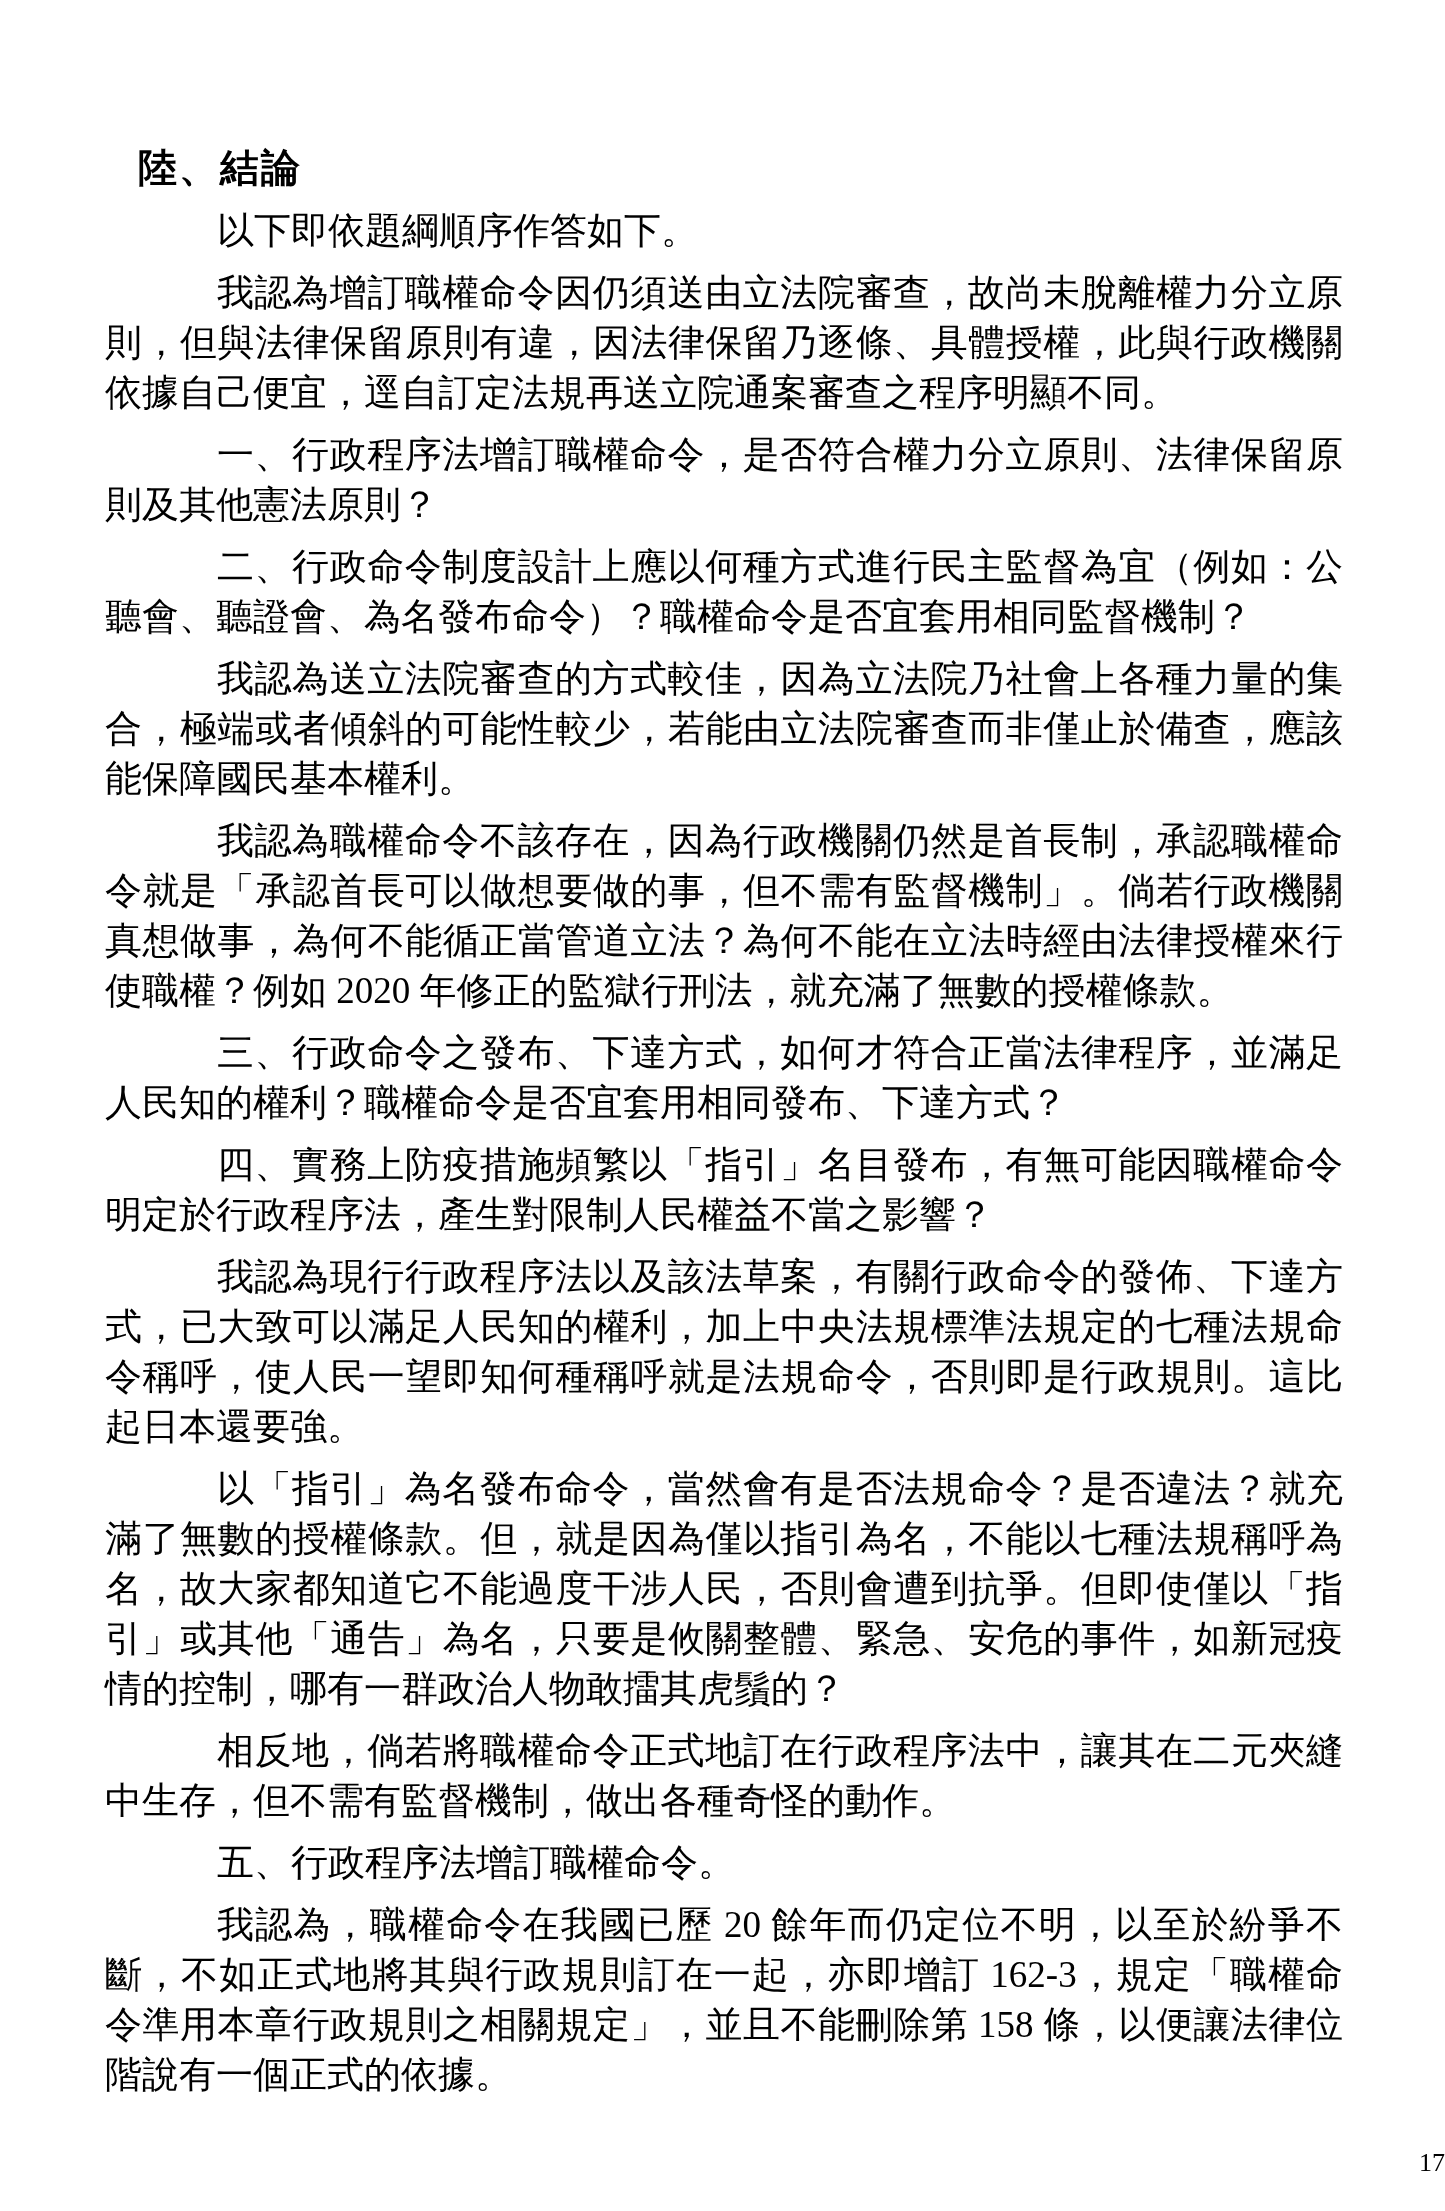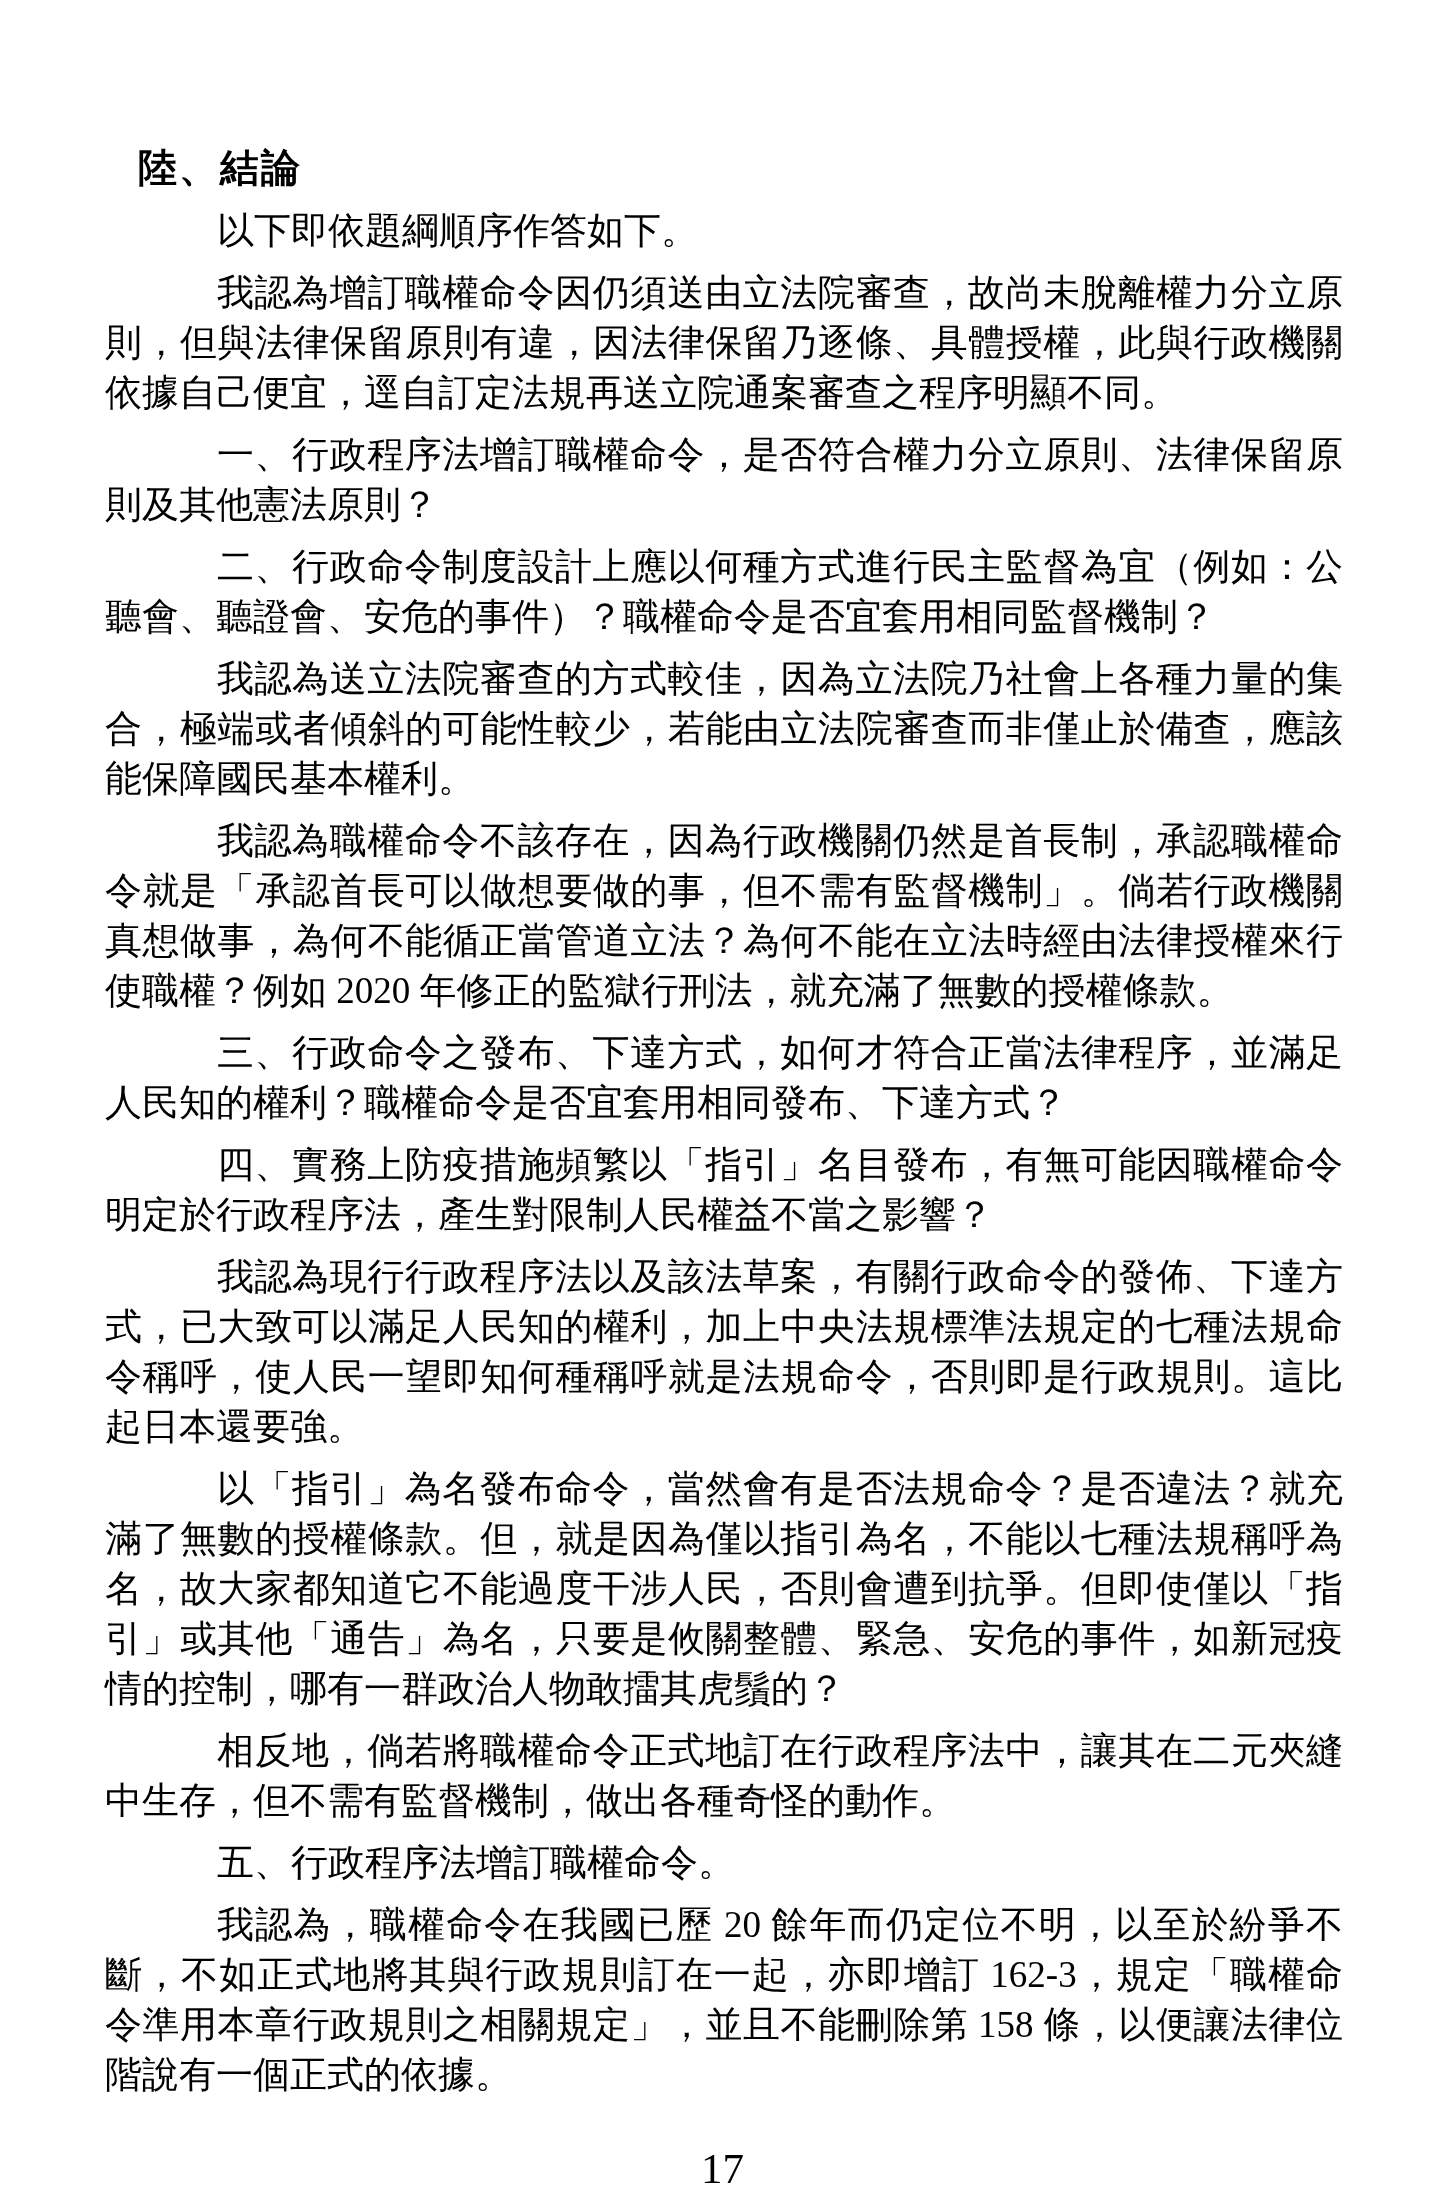--- a/index.html
+++ b/index.html
@@ -35,38 +35,38 @@
     font-size: 37px;
     line-height: 50px;
     text-align: justify;
     text-justify: inter-ideograph;
     text-indent: 112px;
     word-break: break-all;
   }
   .page-number {
     position: absolute;
     left: 0;
-    bottom: 20px;
+    bottom: 26px;
     width: 100%;
-    text-align: center;
-    font-size: 43px;
+    text-align: right;
+    font-size: 26px;
     line-height: 44px;
   }
 </style>
 </head>
 <body>
 
 <div class="page">
   <h1 class="section-heading">陸、結論</h1>
 
   <div class="doc-body">
       <p>以下即依題綱順序作答如下。</p>
       <p>我認為增訂職權命令因仍須送由立法院審查，故尚未脫離權力分立原則，但與法律保留原則有違，因法律保留乃逐條、具體授權，此與行政機關依據自己便宜，逕自訂定法規再送立院通案審查之程序明顯不同。</p>
       <p>一、行政程序法增訂職權命令，是否符合權力分立原則、法律保留原則及其他憲法原則？</p>
-      <p>二、行政命令制度設計上應以何種方式進行民主監督為宜（例如：公聽會、聽證會、安危的事件）？職權命令是否宜套用相同監督機制？</p>
+      <p>二、行政命令制度設計上應以何種方式進行民主監督為宜（例如：公聽會、聽證會、為名發布命令）？職權命令是否宜套用相同監督機制？</p>
       <p>我認為送立法院審查的方式較佳，因為立法院乃社會上各種力量的集合，極端或者傾斜的可能性較少，若能由立法院審查而非僅止於備查，應該能保障國民基本權利。</p>
       <p>我認為職權命令不該存在，因為行政機關仍然是首長制，承認職權命令就是「承認首長可以做想要做的事，但不需有監督機制」。倘若行政機關真想做事，為何不能循正當管道立法？為何不能在立法時經由法律授權來行使職權？例如 2020 年修正的監獄行刑法，就充滿了無數的授權條款。</p>
       <p>三、行政命令之發布、下達方式，如何才符合正當法律程序，並滿足人民知的權利？職權命令是否宜套用相同發布、下達方式？</p>
       <p>四、實務上防疫措施頻繁以「指引」名目發布，有無可能因職權命令明定於行政程序法，產生對限制人民權益不當之影響？</p>
       <p>我認為現行行政程序法以及該法草案，有關行政命令的發佈、下達方式，已大致可以滿足人民知的權利，加上中央法規標準法規定的七種法規命令稱呼，使人民一望即知何種稱呼就是法規命令，否則即是行政規則。這比起日本還要強。</p>
       <p>以「指引」為名發布命令，當然會有是否法規命令？是否違法？就充滿了無數的授權條款。但，就是因為僅以指引為名，不能以七種法規稱呼為名，故大家都知道它不能過度干涉人民，否則會遭到抗爭。但即使僅以「指引」或其他「通告」為名，只要是攸關整體、緊急、安危的事件，如新冠疫情的控制，哪有一群政治人物敢擂其虎鬚的？</p>
       <p>相反地，倘若將職權命令正式地訂在行政程序法中，讓其在二元夾縫中生存，但不需有監督機制，做出各種奇怪的動作。</p>
       <p>五、行政程序法增訂職權命令。</p>
       <p>我認為，職權命令在我國已歷 20 餘年而仍定位不明，以至於紛爭不斷，不如正式地將其與行政規則訂在一起，亦即增訂 162-3，規定「職權命令準用本章行政規則之相關規定」，並且不能刪除第 158 條，以便讓法律位階說有一個正式的依據。</p>
     </div>

